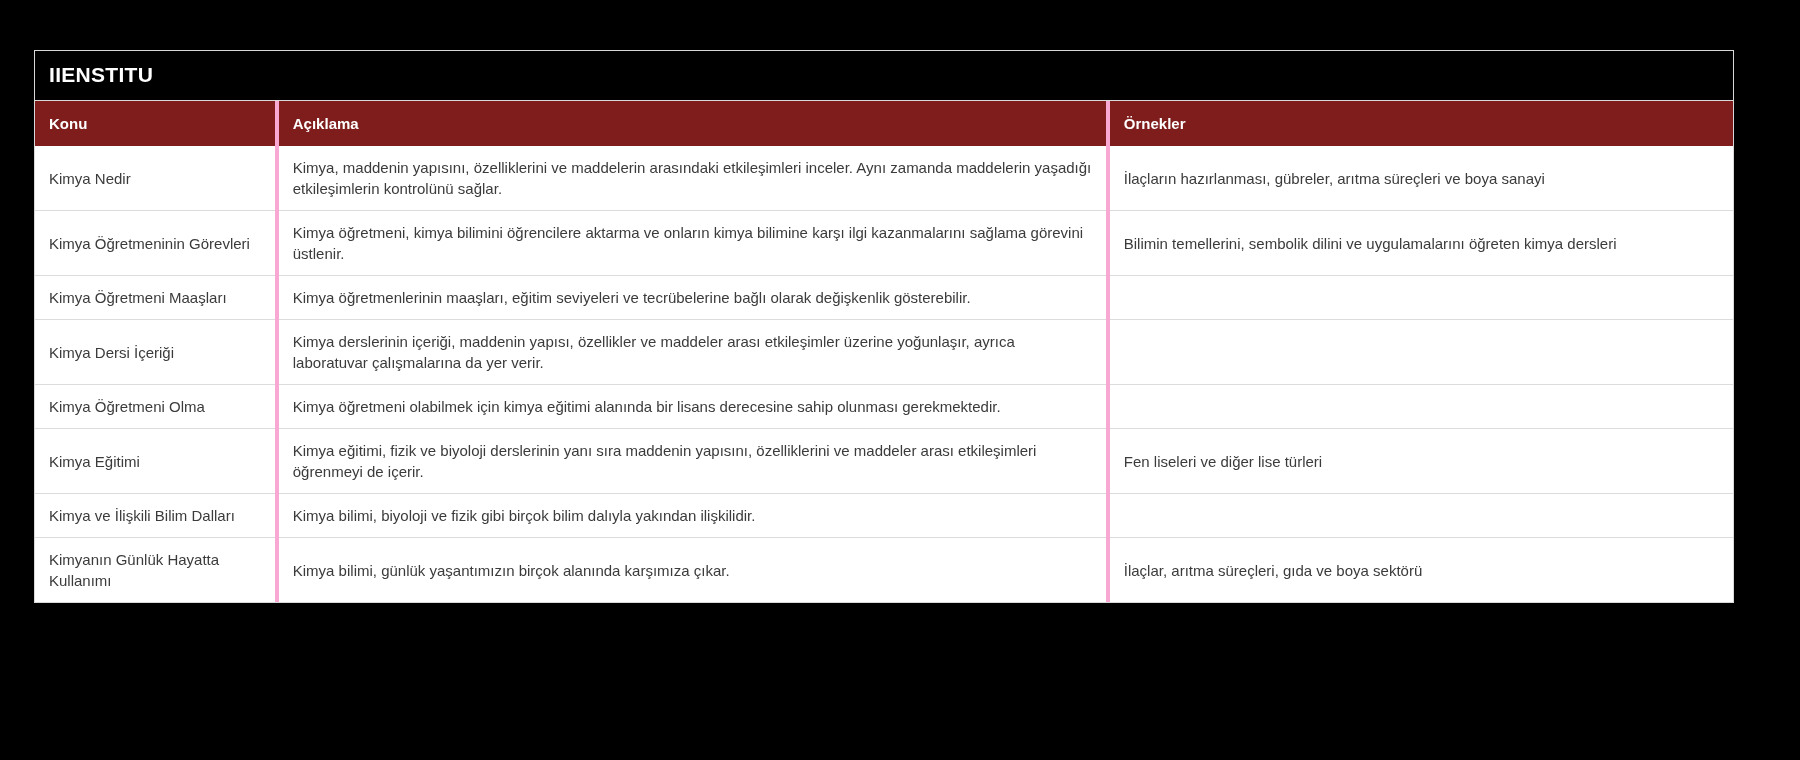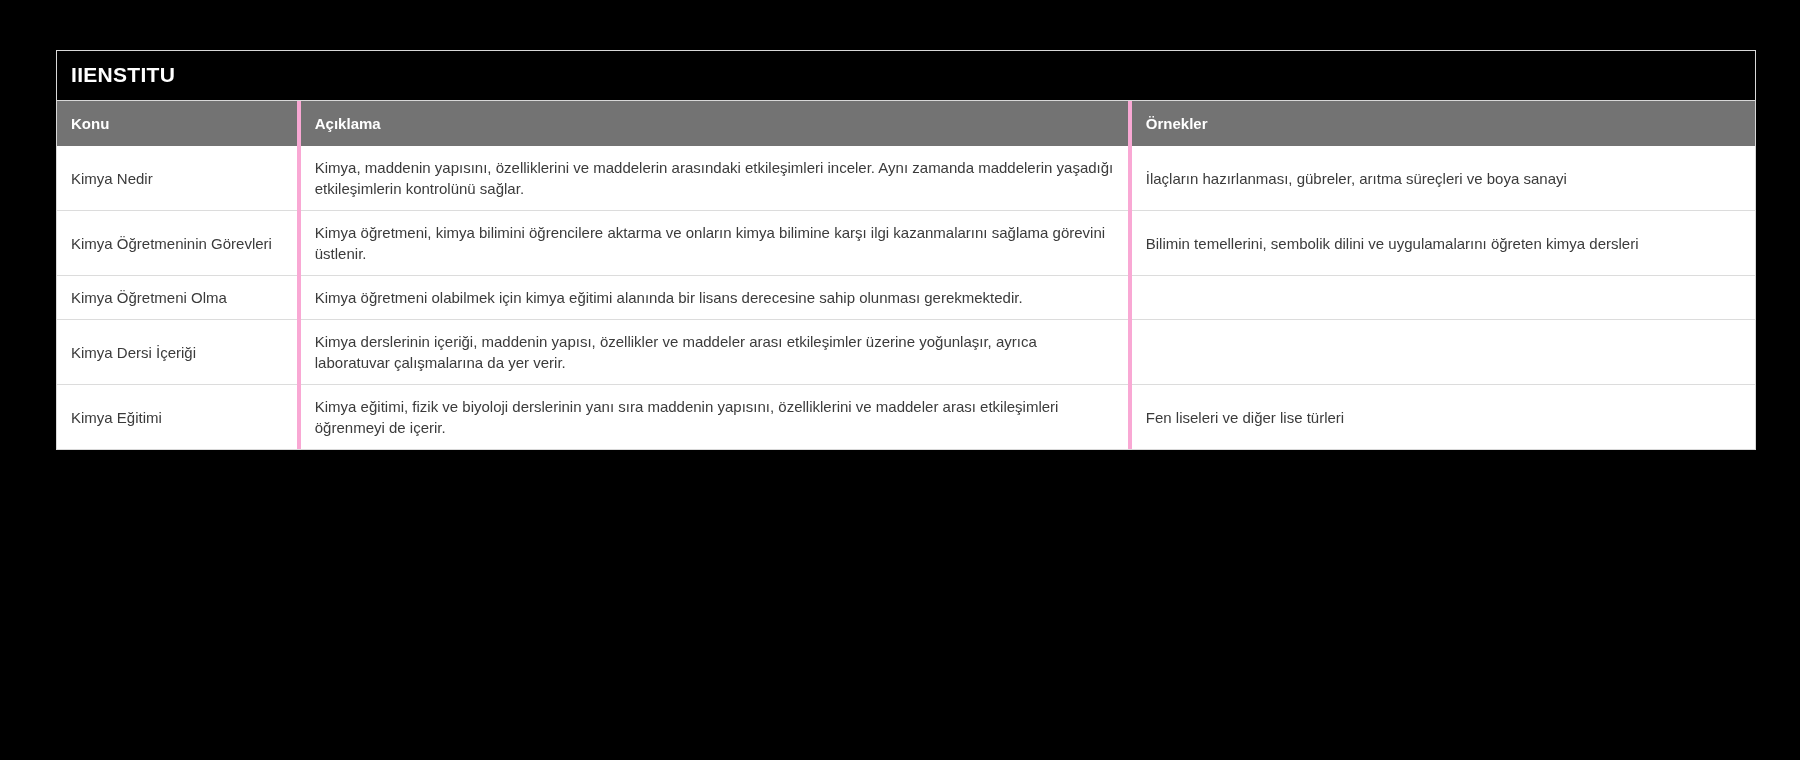--- a/index.html
+++ b/index.html
@@ -6,21 +6,21 @@
     margin: 0;
     padding: 0;
     background: #000000;
     width: 1800px;
     height: 760px;
     overflow: hidden;
     font-family: "Liberation Sans", "DejaVu Sans", sans-serif;
   }
   .table-card {
     position: absolute;
-    left: 56px;
+    left: 34px;
     top: 50px;
     width: 1700px;
     border: 1px solid #d8d8d8;
     box-sizing: border-box;
     background: #000000;
   }
   .title-bar {
     background: #000000;
     color: #ffffff;
     font-size: 21px;
@@ -31,21 +31,21 @@
   }
   table {
     width: 100%;
     border-collapse: collapse;
     table-layout: fixed;
   }
   col.c-konu     { width: 14.24%; }
   col.c-aciklama { width: 48.94%; }
   col.c-ornekler { width: 36.82%; }
   thead th {
-    background: #737373;
+    background: #7f1d1d;
     color: #ffffff;
     text-align: left;
     font-size: 15px;
     font-weight: 700;
     padding: 12px 14px;
     line-height: 21px;
   }
   thead th + th, tbody td + td {
     border-left: 4px solid #f9a8d4;
   }
@@ -86,29 +86,44 @@
           <td>Kimya Nedir</td>
           <td>Kimya, maddenin yapısını, özelliklerini ve maddelerin arasındaki etkileşimleri inceler. Aynı zamanda maddelerin yaşadığı etkileşimlerin kontrolünü sağlar.</td>
           <td>İlaçların hazırlanması, gübreler, arıtma süreçleri ve boya sanayi</td>
         </tr>
         <tr>
           <td>Kimya Öğretmeninin Görevleri</td>
           <td>Kimya öğretmeni, kimya bilimini öğrencilere aktarma ve onların kimya bilimine karşı ilgi kazanmalarını sağlama görevini üstlenir.</td>
           <td>Bilimin temellerini, sembolik dilini ve uygulamalarını öğreten kimya dersleri</td>
         </tr>
         <tr>
-          <td>Kimya Öğretmeni Olma</td>
-          <td>Kimya öğretmeni olabilmek için kimya eğitimi alanında bir lisans derecesine sahip olunması gerekmektedir.</td>
+          <td>Kimya Öğretmeni Maaşları</td>
+          <td>Kimya öğretmenlerinin maaşları, eğitim seviyeleri ve tecrübelerine bağlı olarak değişkenlik gösterebilir.</td>
           <td></td>
         </tr>
         <tr>
           <td>Kimya Dersi İçeriği</td>
           <td>Kimya derslerinin içeriği, maddenin yapısı, özellikler ve maddeler arası etkileşimler üzerine yoğunlaşır, ayrıca laboratuvar çalışmalarına da yer verir.</td>
           <td></td>
         </tr>
         <tr>
+          <td>Kimya Öğretmeni Olma</td>
+          <td>Kimya öğretmeni olabilmek için kimya eğitimi alanında bir lisans derecesine sahip olunması gerekmektedir.</td>
+          <td></td>
+        </tr>
+        <tr>
           <td>Kimya Eğitimi</td>
           <td>Kimya eğitimi, fizik ve biyoloji derslerinin yanı sıra maddenin yapısını, özelliklerini ve maddeler arası etkileşimleri öğrenmeyi de içerir.</td>
           <td>Fen liseleri ve diğer lise türleri</td>
+        </tr>
+        <tr>
+          <td>Kimya ve İlişkili Bilim Dalları</td>
+          <td>Kimya bilimi, biyoloji ve fizik gibi birçok bilim dalıyla yakından ilişkilidir.</td>
+          <td></td>
+        </tr>
+        <tr>
+          <td>Kimyanın Günlük Hayatta Kullanımı</td>
+          <td>Kimya bilimi, günlük yaşantımızın birçok alanında karşımıza çıkar.</td>
+          <td>İlaçlar, arıtma süreçleri, gıda ve boya sektörü</td>
         </tr>
       </tbody>
   </table>
 </div>
 
 </body></html>

